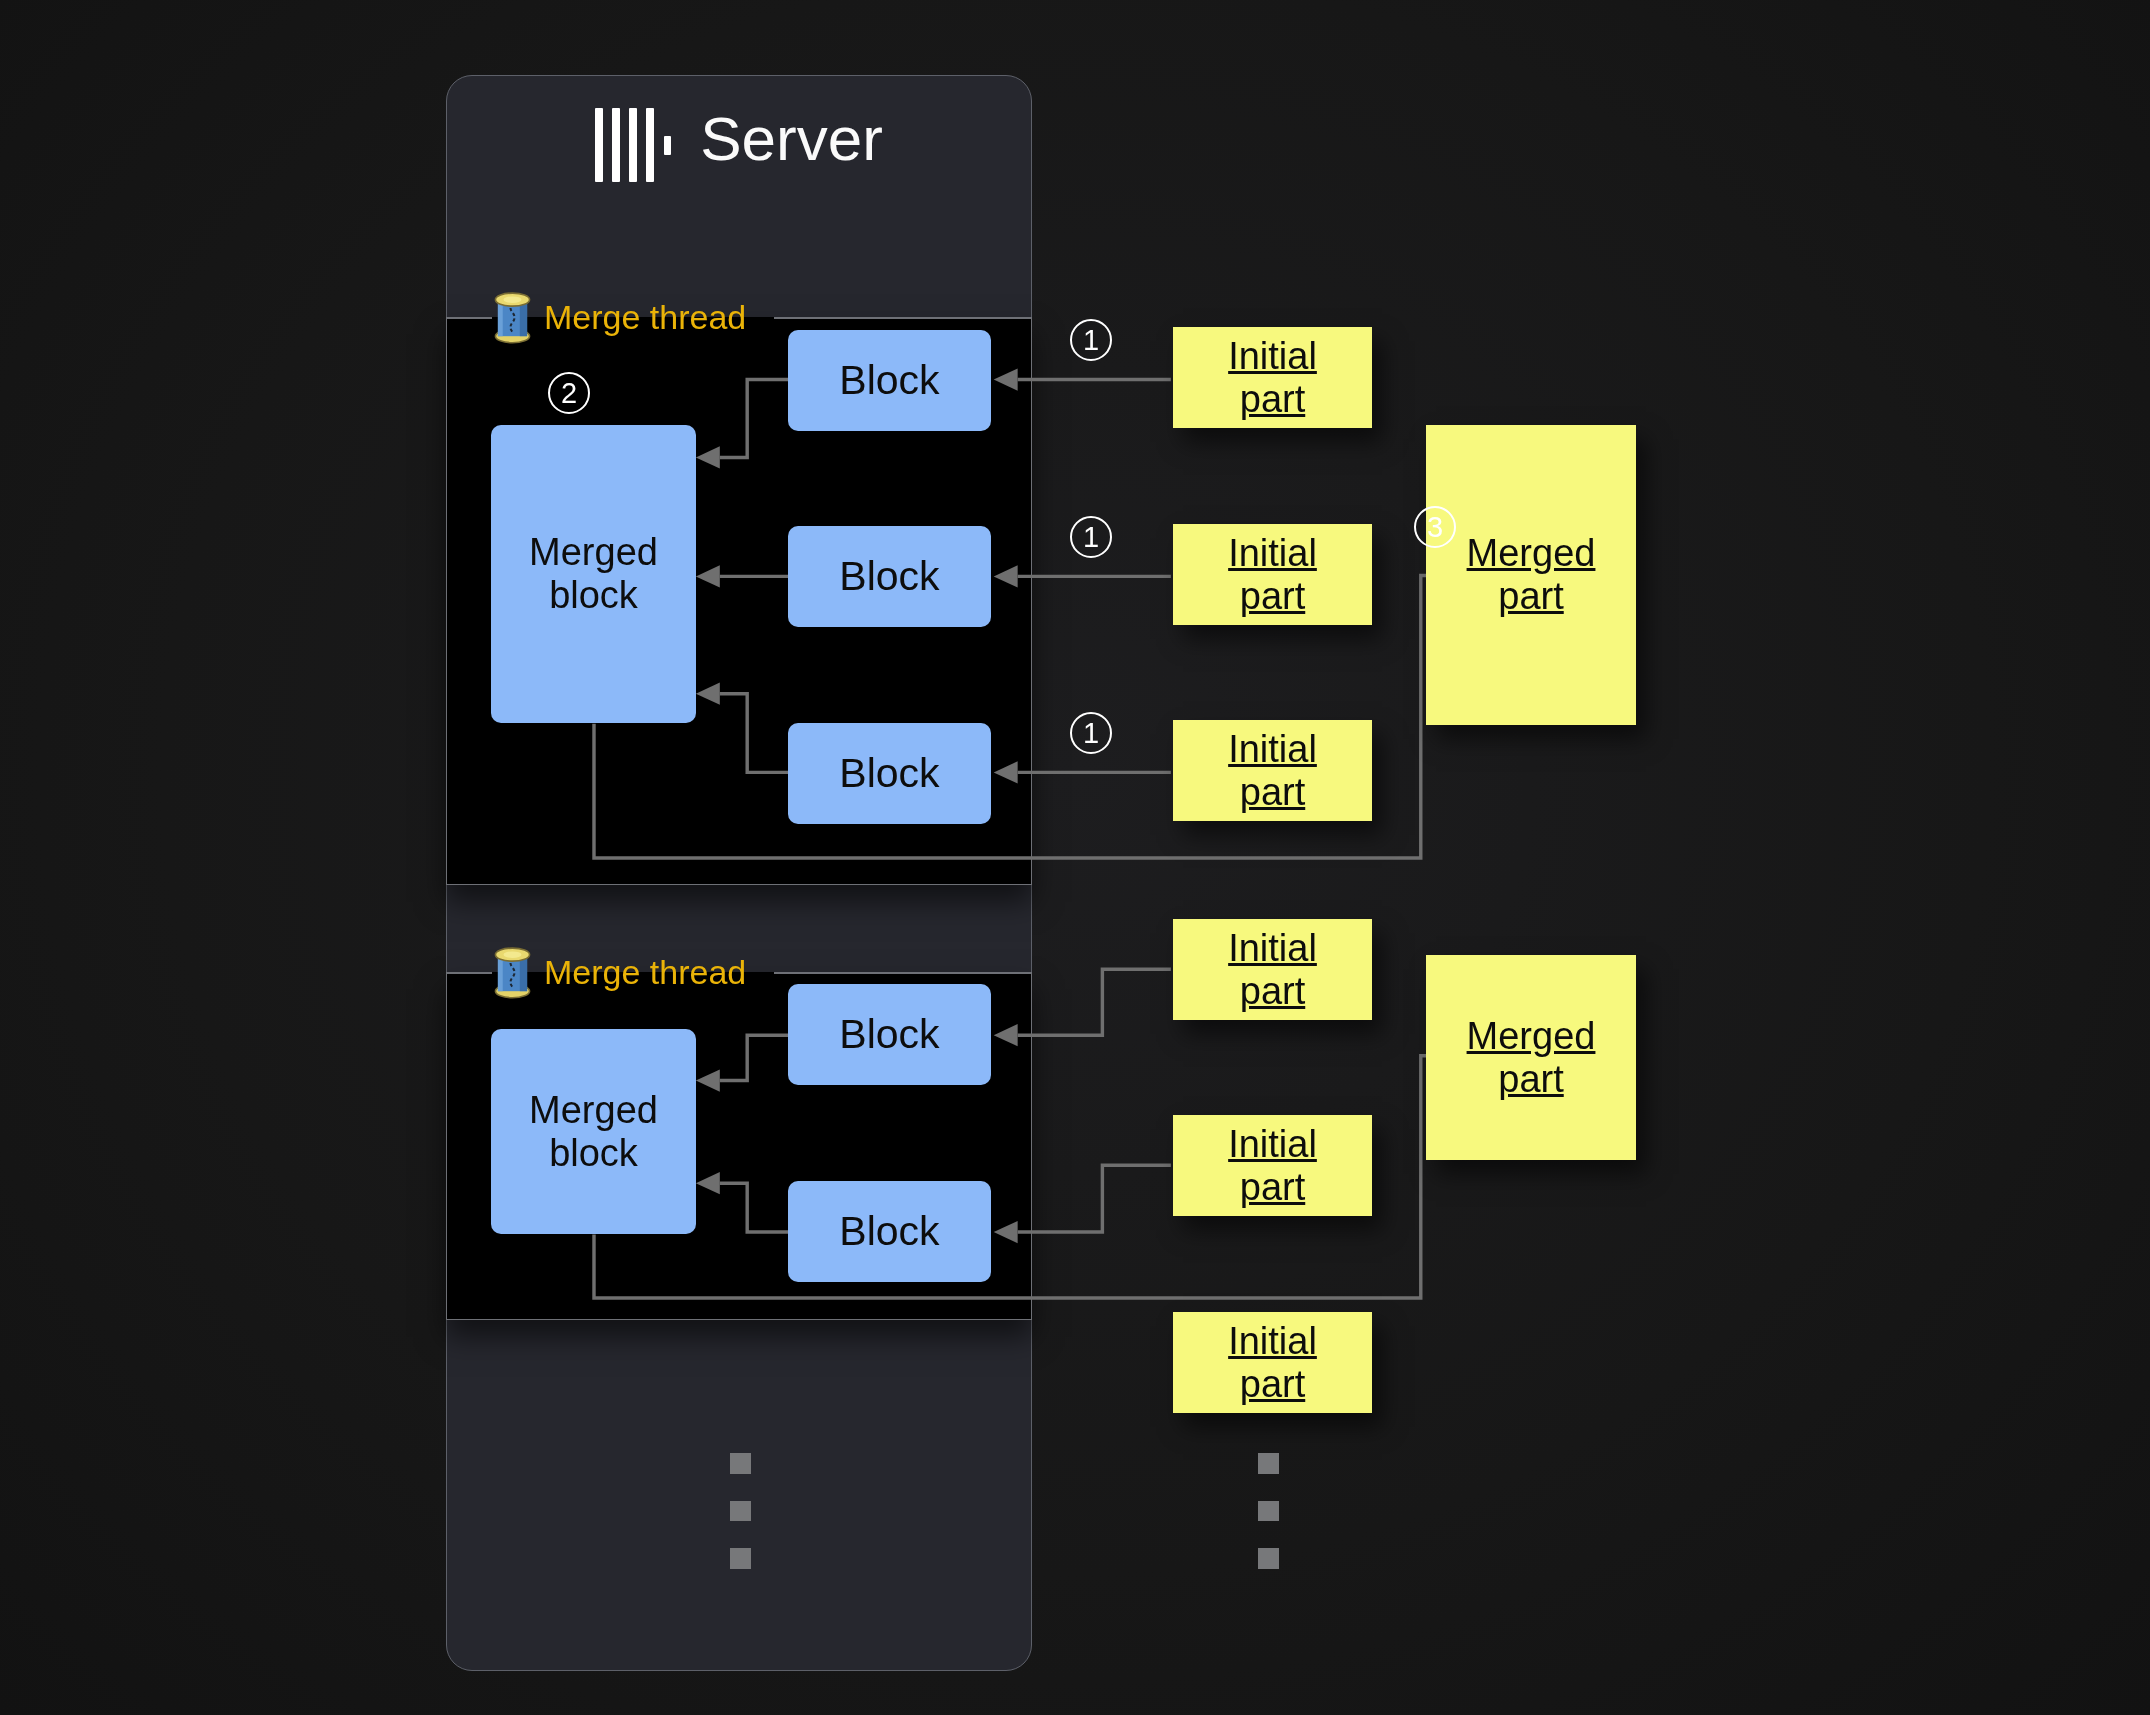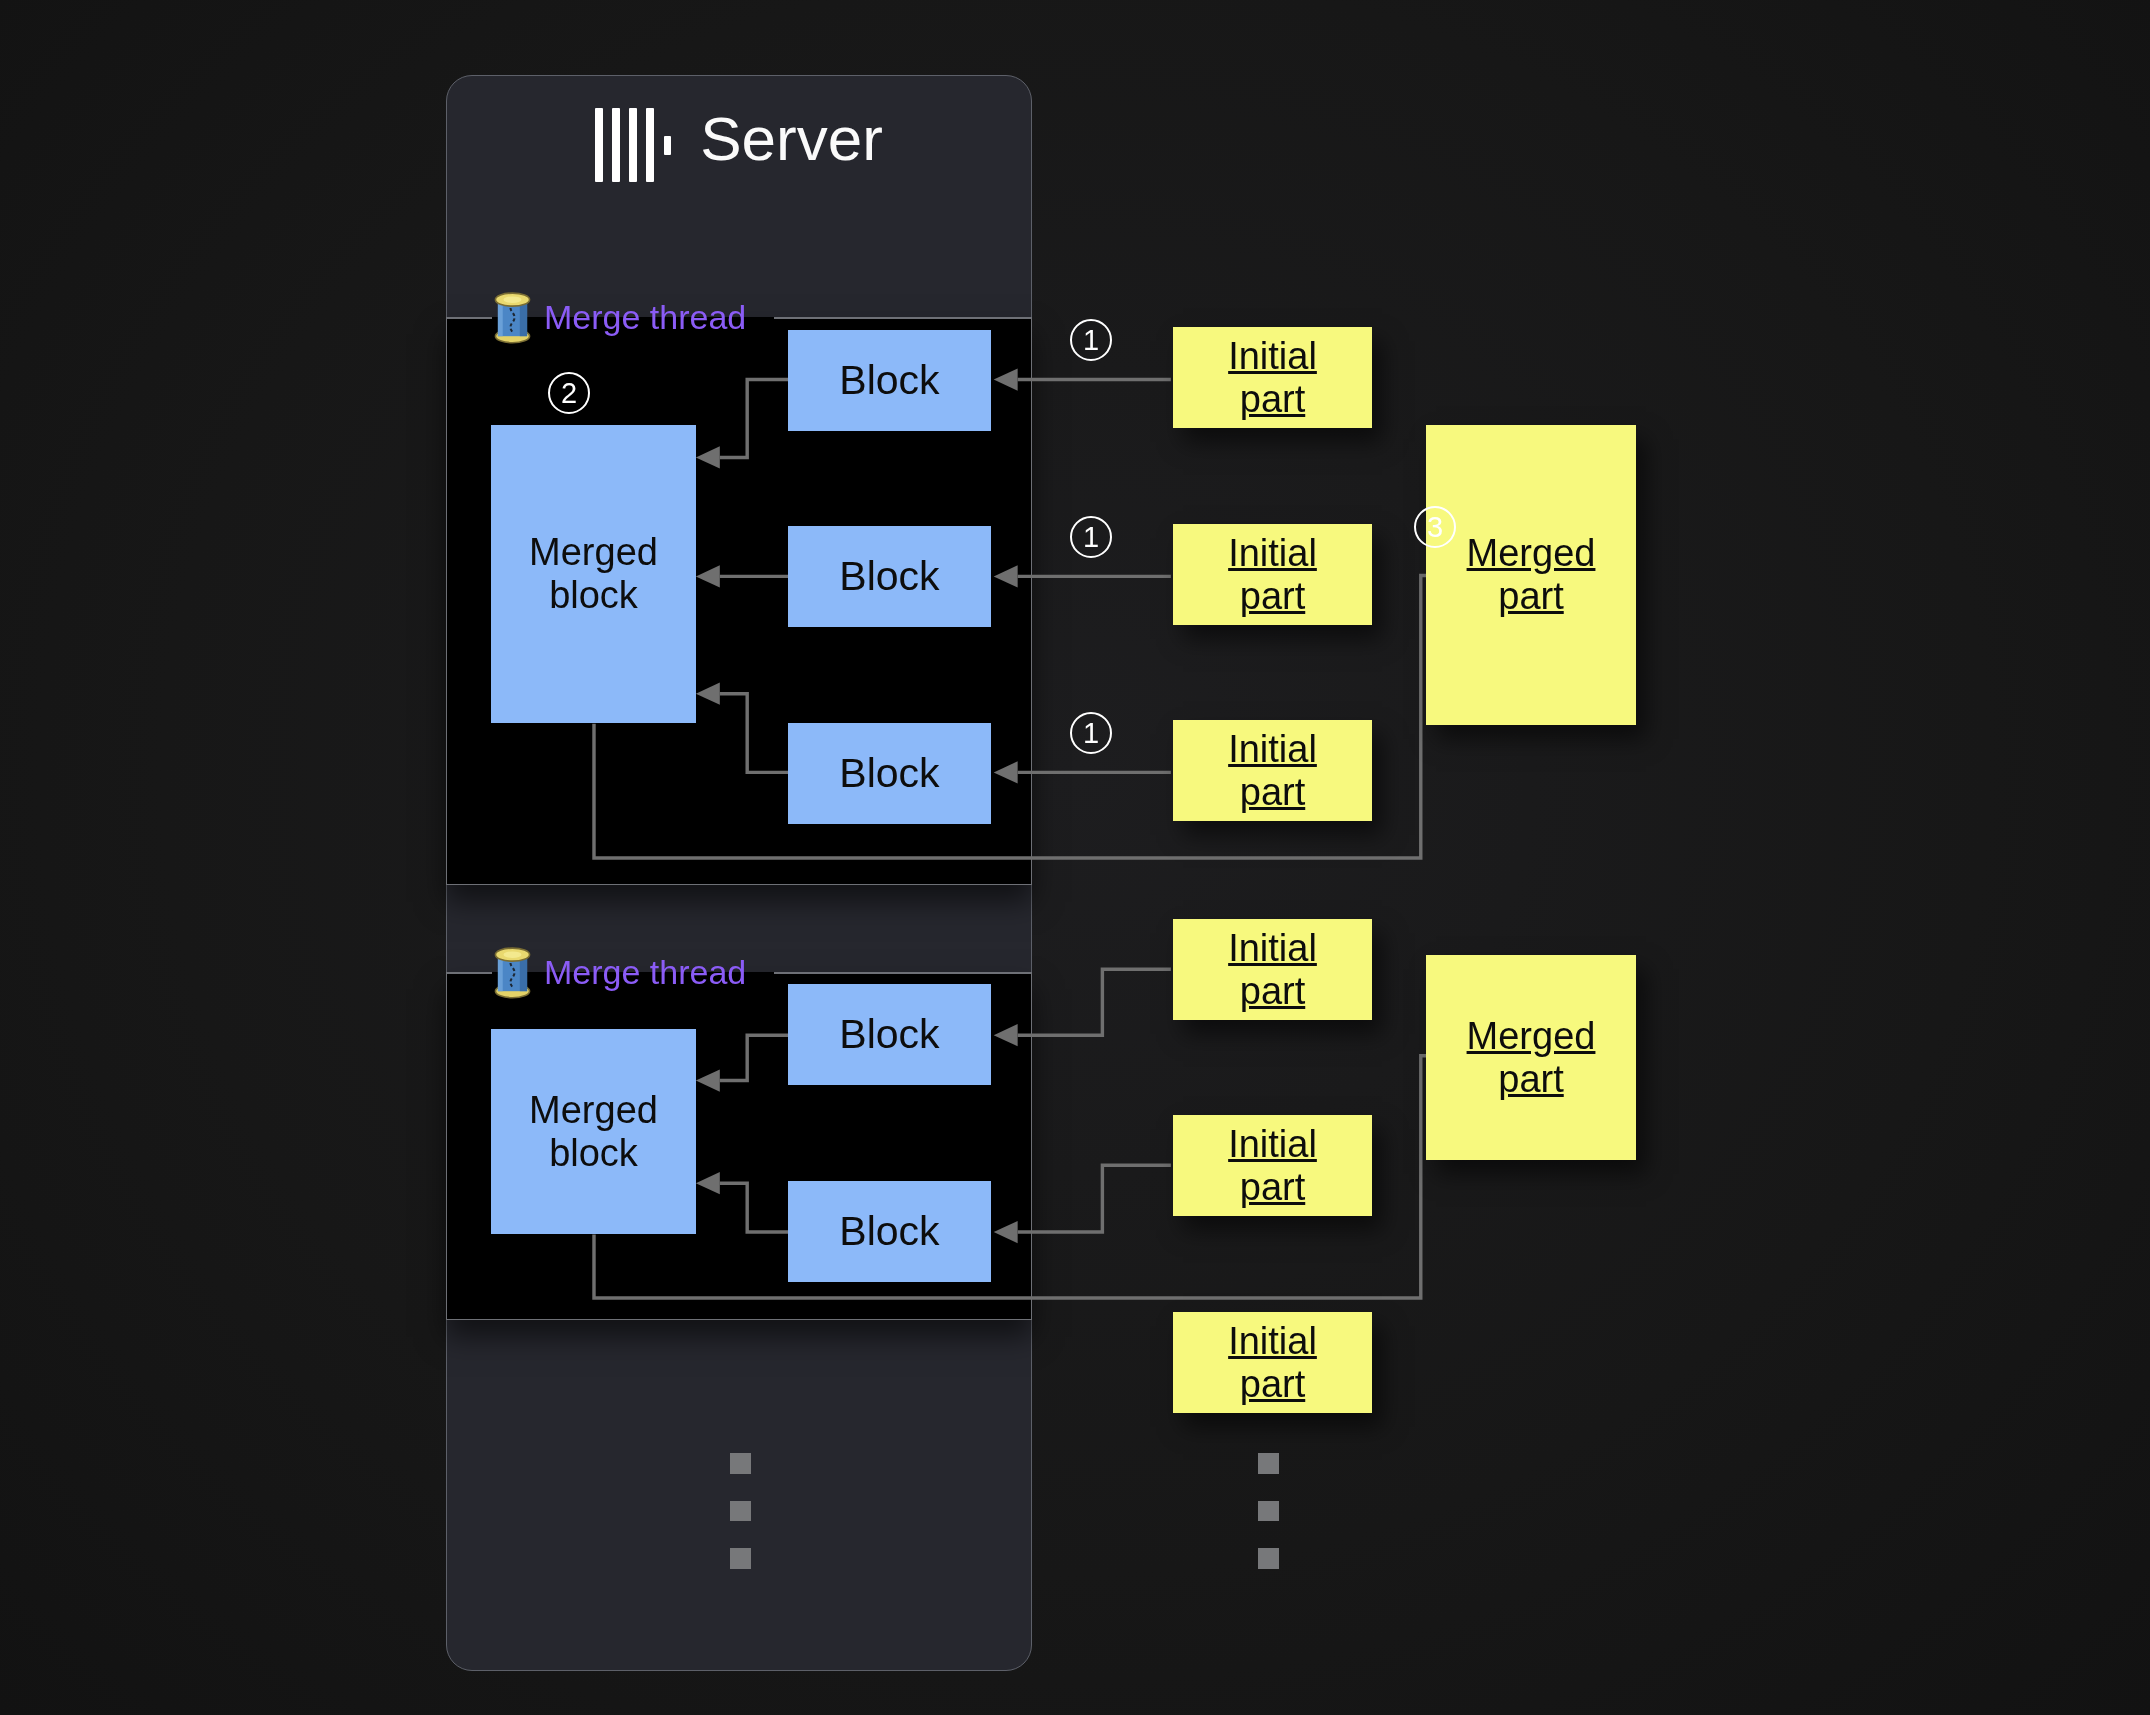--- a/index.html
+++ b/index.html
@@ -27,28 +27,28 @@
     border:1.7px solid #6e7076;border-top:none;z-index:1;
     box-shadow:0 17px 27px rgba(0,0,0,.55);
   }
   .tp1{top:317px;height:568px;}
   .tp2{top:972px;height:348px;}
   .thread-panel::before{content:'';position:absolute;top:0;left:0;width:45px;height:1.7px;background:#6e7076;}
   .thread-panel::after{content:'';position:absolute;top:0;left:327px;right:0;height:1.7px;background:#6e7076;}
   .legend{
     position:absolute;left:46px;top:-29px;height:58px;display:flex;align-items:center;gap:12px;z-index:5;
   }
-  .legend .ltext{color:#8b5cf6;font-size:34px;line-height:1;white-space:nowrap;}
+  .legend .ltext{color:#eab308;font-size:34px;line-height:1;white-space:nowrap;}
   .legend svg{display:block;}
   
   .box{
     position:absolute;display:flex;align-items:center;justify-content:center;
     text-align:center;color:#0d0d0d;z-index:3;box-sizing:border-box;
   }
-  .blue{background:#8cb9f9;}
+  .blue{background:#8cb9f9;border-radius:10px;}
   .yellow{background:#f7f97e;box-shadow:10.3px 13.7px 22px rgba(0,0,0,.55);text-decoration:underline;}
   .block{left:788px;width:203px;height:101px;font-size:41px;}
   .b1{top:330px;} .b2{top:526px;} .b3{top:723px;} .b4{top:984px;} .b5{top:1181px;}
   .mblock{left:491px;width:205px;font-size:38px;line-height:1.12;}
   .mb1{top:425px;height:298px;} .mb2{top:1029px;height:205px;}
   .part{left:1173px;width:199px;height:101px;font-size:38px;line-height:1.12;}
   .ip1{top:327px;} .ip2{top:524px;} .ip3{top:720px;}
   .ip4{top:919px;} .ip5{top:1115px;} .ip6{top:1312px;}
   .mpart{left:1426px;width:210px;font-size:38px;line-height:1.12;}
   .mp1{top:425px;height:300px;} .mp2{top:955px;height:205px;}

